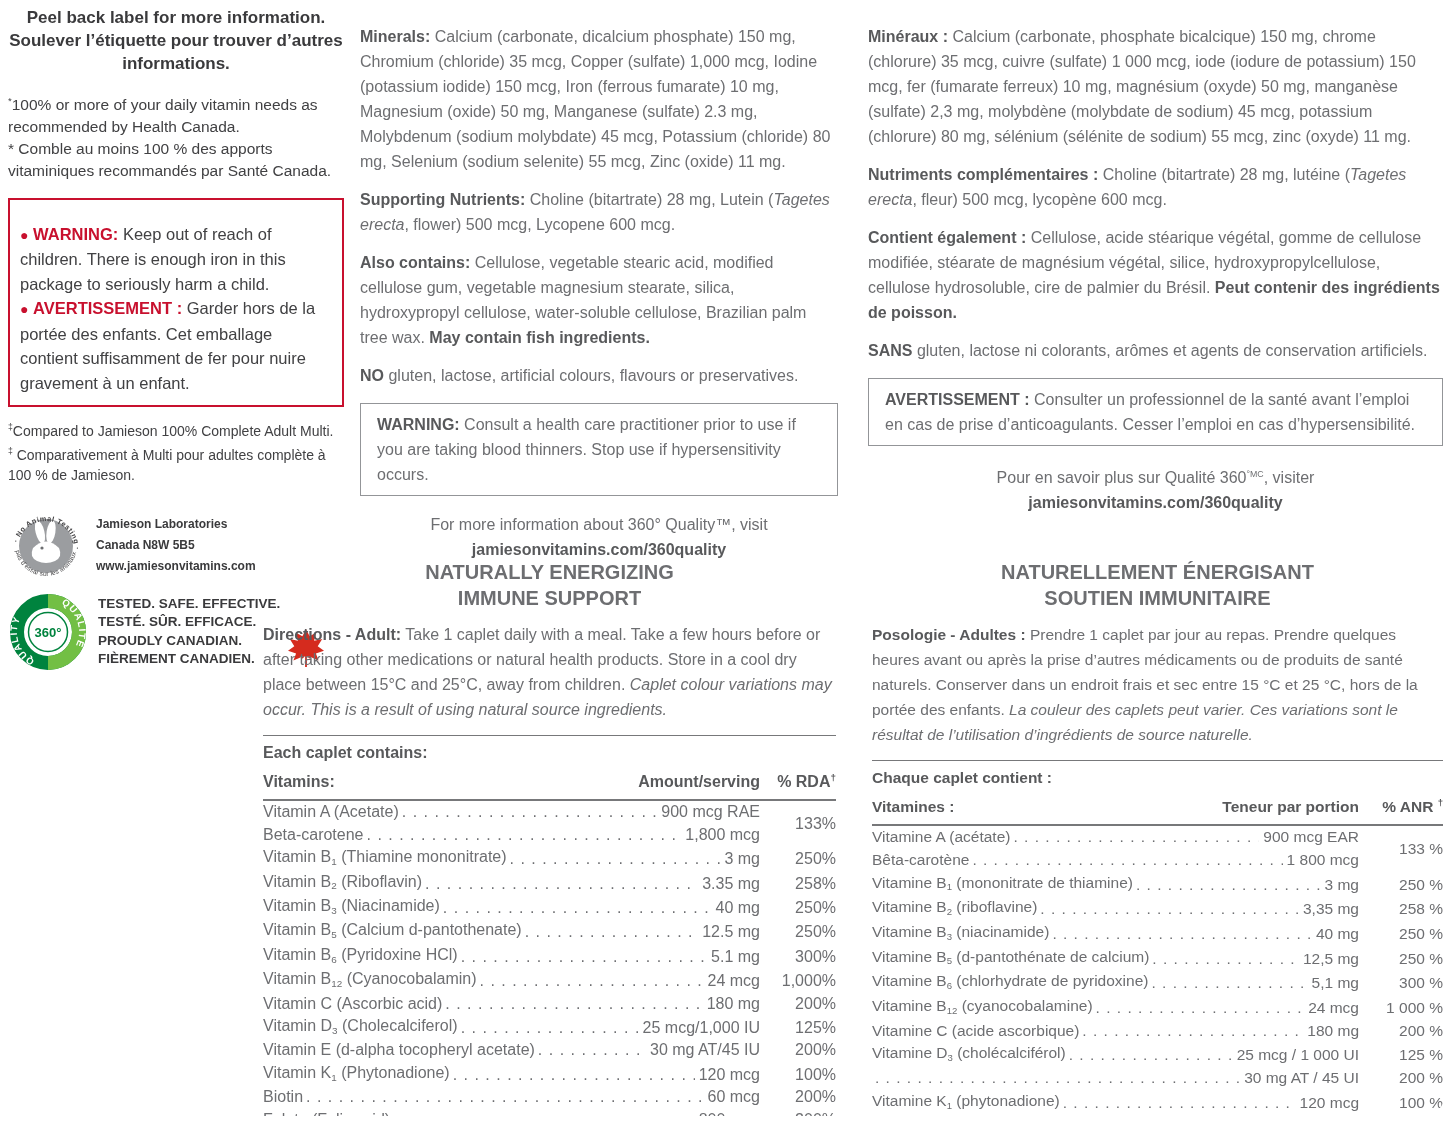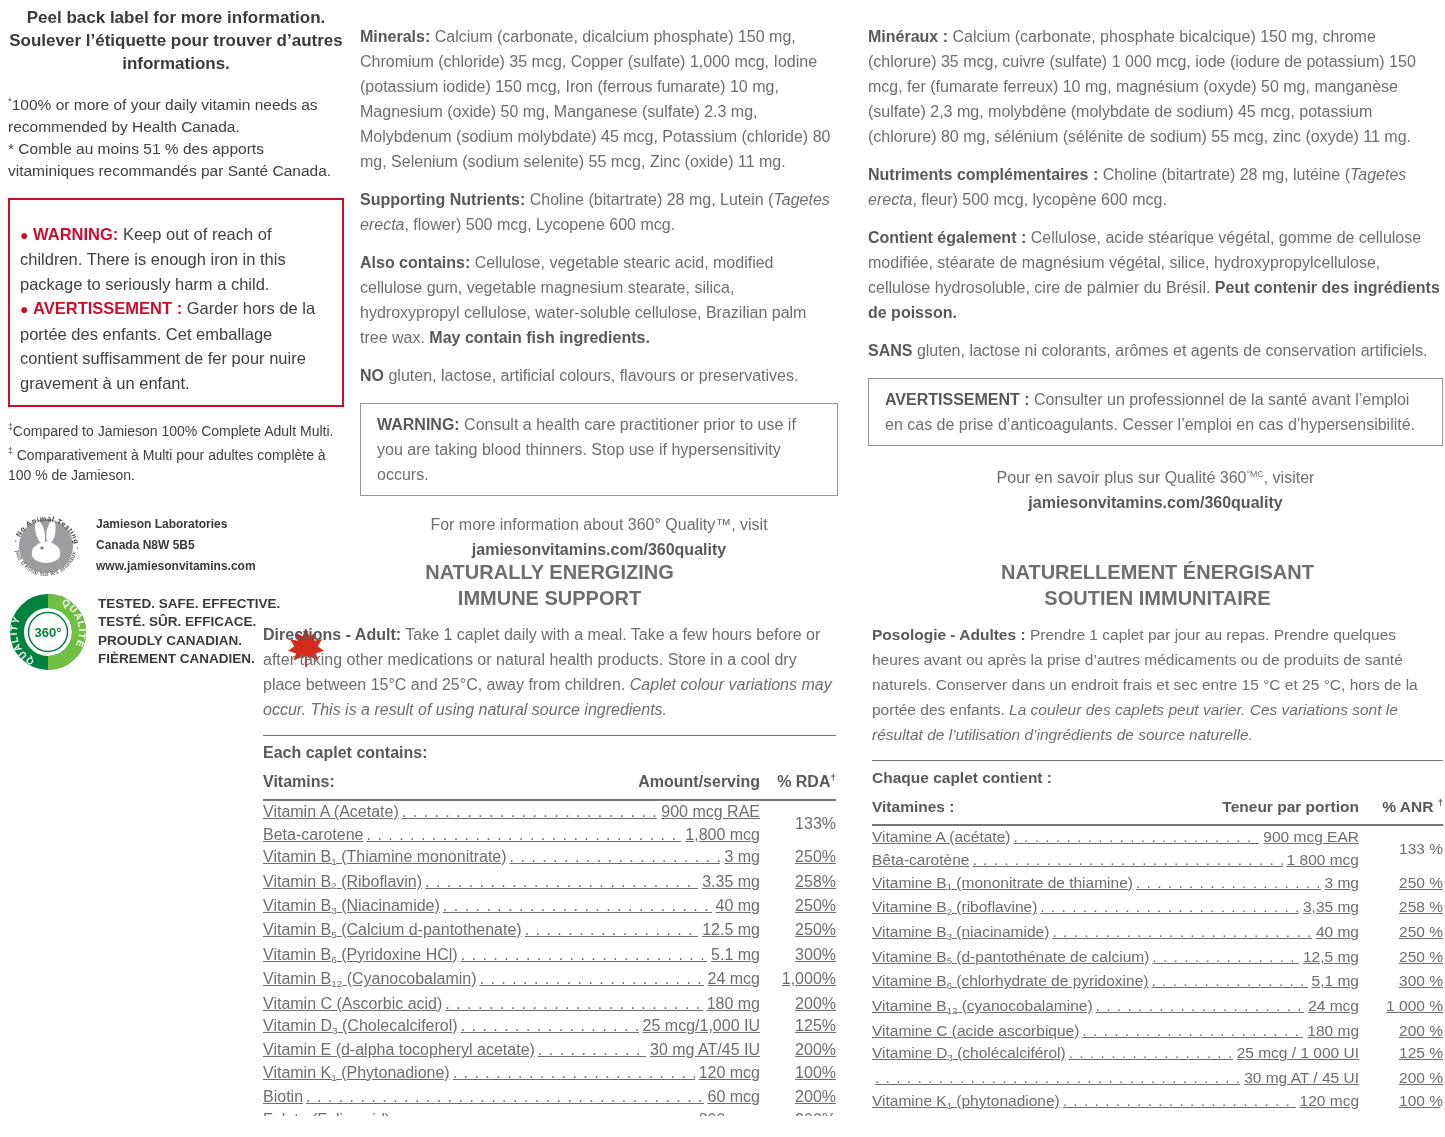--- a/index.html
+++ b/index.html
@@ -39,21 +39,21 @@
   .bigtitle{text-align:center;font-weight:bold;font-size:20px;line-height:26px;color:var(--body);}
   .dirs{margin-top:11px;}
   .tablewrap{margin-top:12px;}
   .rulethin{border-top:1px solid var(--rule);}
   .rule2{border-top:2px solid var(--rule);}
   .contains{font-weight:bold;color:var(--dark);padding-top:5px;line-height:24px;}
   .thead{display:flex;align-items:baseline;font-weight:bold;color:var(--dark);padding:1px 0 5px;line-height:24px;}
   .th2{margin-left:auto;}
   .th3{flex:0 0 76px;text-align:right;}
   #rbot .th3{flex-basis:84px;}
-  .trow{display:flex;align-items:flex-start;line-height:22.4px;text-decoration:underline;}
+  .trow{display:flex;align-items:flex-end;line-height:22.4px;}
   #rbot .trow{line-height:22.7px;}
   .nm{white-space:nowrap;}
   .sub{font-size:62%;position:relative;top:0.28em;}
   .dots{flex:1 1 auto;overflow:hidden;white-space:nowrap;}
   .dots::after{content:". . . . . . . . . . . . . . . . . . . . . . . . . . . . . . . . . . . . . . . . . . . . . . . . . . . . . . . . . . . . . . . . . . . . . . . . . . . . . . . . . . . . . . . .";letter-spacing:1px;padding-left:3px;}
   .amt{white-space:nowrap;padding-left:4px;}
   .pct{flex:0 0 76px;text-align:right;white-space:nowrap;}
   #rbot .pct{flex-basis:84px;}
   .pairwrap{display:flex;align-items:center;}
   .pairleft{flex:1 1 auto;min-width:0;}
@@ -63,21 +63,21 @@
 </head>
 <body>
 
 <div class="sheet">
 
   <section class="col" id="left">
     <div class="peel">Peel back label for more information.</div>
     <div class="peel">Soulever l’étiquette pour trouver d’autres informations.</div>
 
     <p class="note"><span class="sup">*</span><span>100% or more of your daily vitamin needs as recommended by Health Canada.</span><br>
-    <span>*</span><span> Comble au moins 51 % des apports vitaminiques recommandés par Santé Canada.</span></p>
+    <span>*</span><span> Comble au moins 100 % des apports vitaminiques recommandés par Santé Canada.</span></p>
 
     <div class="warnbox">
       <span class="bullet">●</span>
       <span class="wl">WARNING:</span><span> Keep out of reach of children. There is enough iron in this package to seriously harm a child.</span><br>
       <span class="bullet">●</span>
       <span class="wl">AVERTISSEMENT :</span><span> Garder hors de la portée des enfants. Cet emballage contient suffisamment de fer pour nuire gravement à un enfant.</span>
     </div>
 
     <p class="compared"><span class="sup">‡</span><span>Compared to Jamieson 100% Complete Adult Multi.</span><br>
     <span class="sup">‡</span><span> Comparativement à Multi pour adultes complète à 100 % de Jamieson.</span></p>

